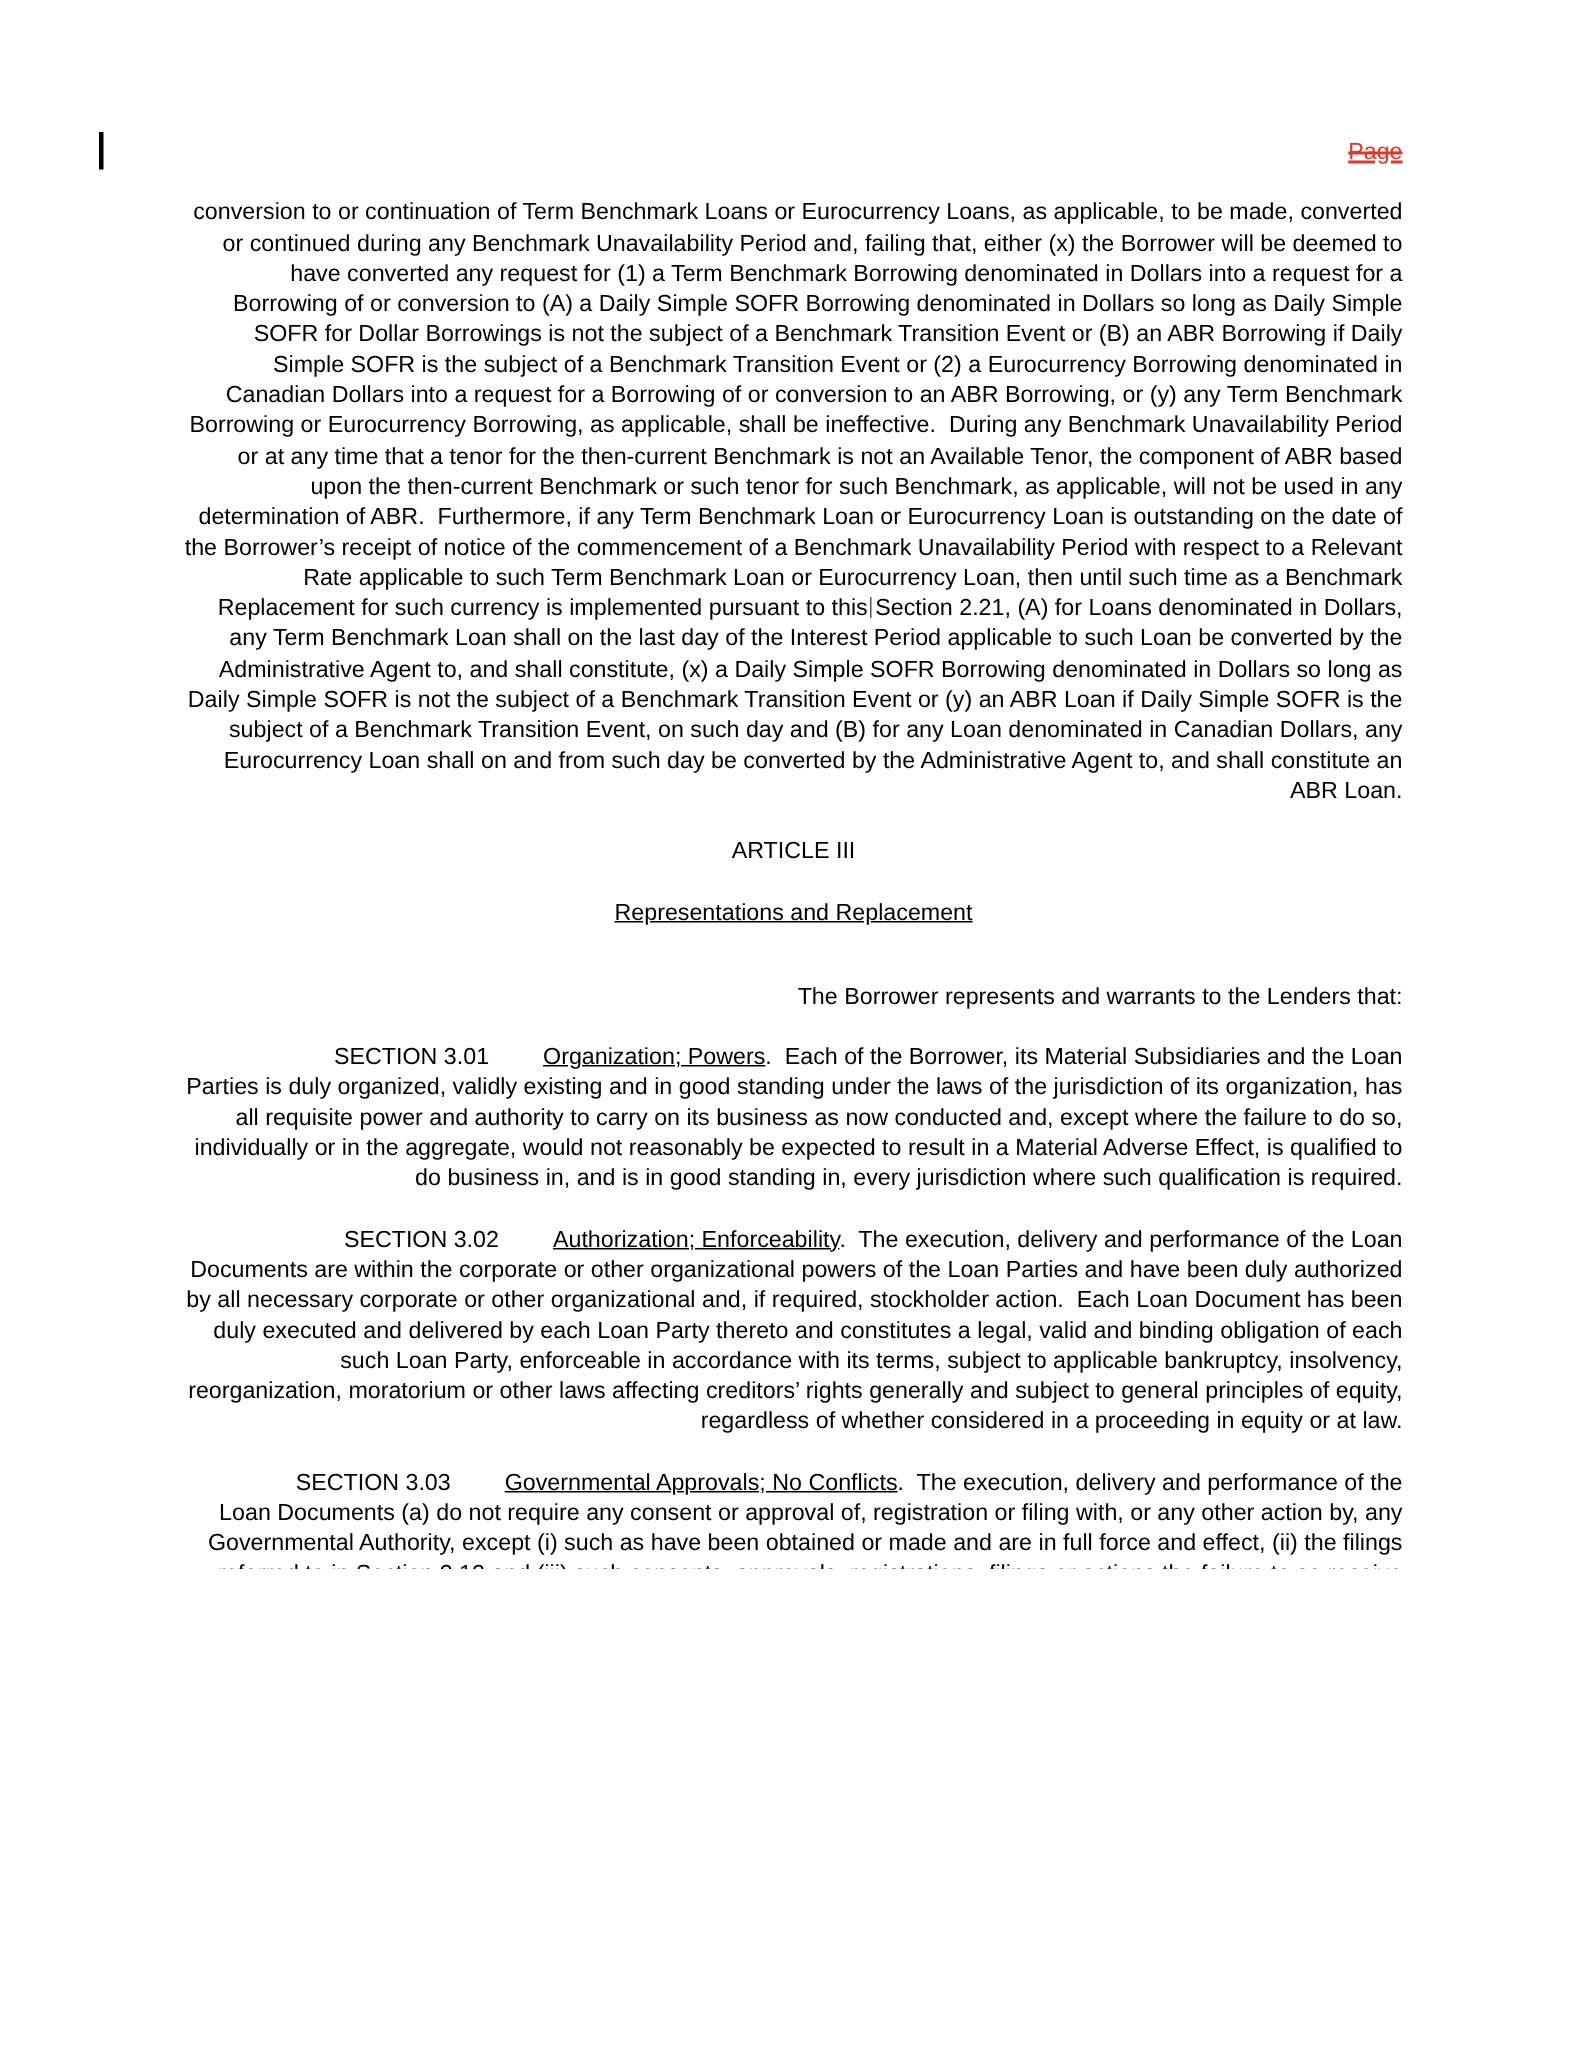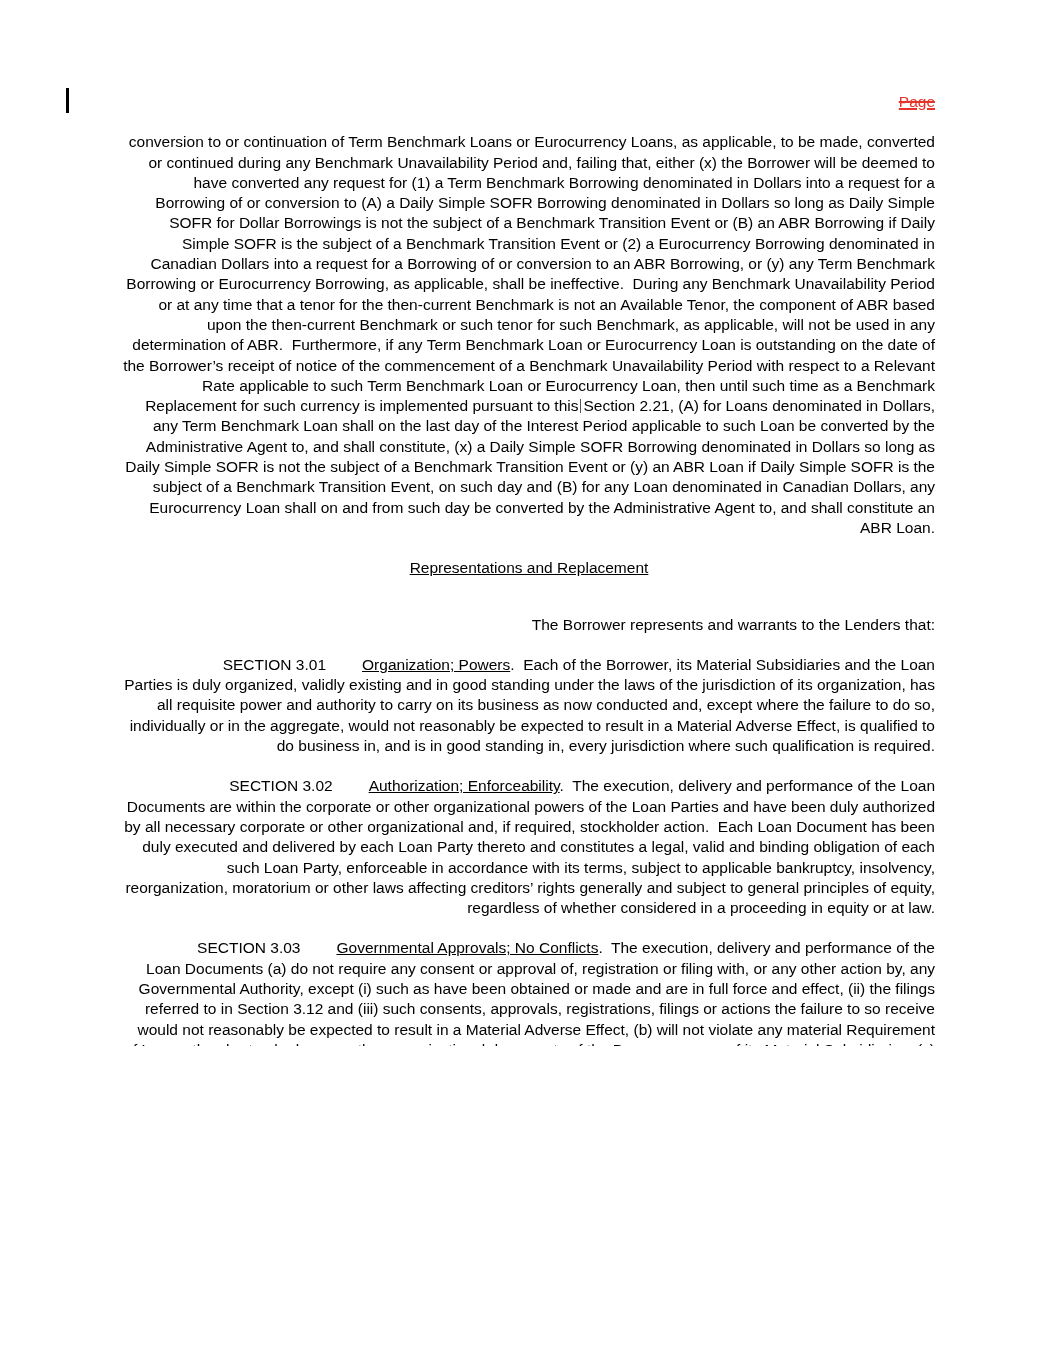--- a/index.html
+++ b/index.html
@@ -89,20 +89,21 @@
   <div class="change-bar change-bar-bottom"></div>
 
   <div class="content">
 
     <div class="header-line">
       <span class="deleted-word">Page</span>
     </div>
 
     <p class="para"><span>conversion to or continuation of Term Benchmark Loans or Eurocurrency Loans, as applicable, to be made, converted or continued during any Benchmark Unavailability Period and, failing that, either (x) the Borrower will be deemed to have converted any request for (1) a Term Benchmark Borrowing denominated in Dollars into a request for a Borrowing of or conversion to (A) a Daily Simple SOFR Borrowing denominated in Dollars so long as Daily Simple SOFR for Dollar Borrowings is not the subject of a Benchmark Transition Event or (B) an ABR Borrowing if Daily Simple SOFR is the subject of a Benchmark Transition Event or (2) a Eurocurrency Borrowing denominated in Canadian Dollars into a request for a Borrowing of or conversion to an ABR Borrowing, or (y) any Term Benchmark Borrowing or Eurocurrency Borrowing, as applicable, shall be ineffective.  During any Benchmark Unavailability Period or at any time that a tenor for the then-current Benchmark is not an Available Tenor, the component of ABR based upon the then-current Benchmark or such tenor for such Benchmark, as applicable, will not be used in any determination of ABR.  Furthermore, if any Term Benchmark Loan or Eurocurrency Loan is outstanding on the date of the Borrower’s receipt of notice of the commencement of a Benchmark Unavailability Period with respect to a Relevant Rate applicable to such Term Benchmark Loan or Eurocurrency Loan, then until such time as a Benchmark Replacement for such currency is implemented pursuant to this</span><span class="change-mark"></span><span>Section 2.21, (A) for Loans denominated in Dollars, any Term Benchmark Loan shall on the last day of the Interest Period applicable to such Loan be converted by the Administrative Agent to, and shall constitute, (x) a Daily Simple SOFR Borrowing denominated in Dollars so long as Daily Simple SOFR is not the subject of a Benchmark Transition Event or (y) an ABR Loan if Daily Simple SOFR is the subject of a Benchmark Transition Event, on such day and (B) for any Loan denominated in Canadian Dollars, any Eurocurrency Loan shall on and from such day be converted by the Administrative Agent to, and shall constitute an ABR Loan.</span></p>
 
+    <p class="para center">ARTICLE III</p>
 
     <p class="para center"><span class="u">Representations and Replacement</span></p>
 
     <p class="para indent">The Borrower represents and warrants to the Lenders that:</p>
 
     <p class="para section-para"><span>SECTION 3.01</span><span class="tab"></span><span class="u">Organization; Powers</span><span>.  Each of the Borrower, its Material Subsidiaries and the Loan Parties is duly organized, validly existing and in good standing under the laws of the jurisdiction of its organization, has all requisite power and authority to carry on its business as now conducted and, except where the failure to do so, individually or in the aggregate, would not reasonably be expected to result in a Material Adverse Effect, is qualified to do business in, and is in good standing in, every jurisdiction where such qualification is required.</span></p>
 
     <p class="para section-para"><span>SECTION 3.02</span><span class="tab"></span><span class="u">Authorization; Enforceability</span><span>.  The execution, delivery and performance of the Loan Documents are within the corporate or other organizational powers of the Loan Parties and have been duly authorized by all necessary corporate or other organizational and, if required, stockholder action.  Each Loan Document has been duly executed and delivered by each Loan Party thereto and constitutes a legal, valid and binding obligation of each such Loan Party, enforceable in accordance with its terms, subject to applicable bankruptcy, insolvency, reorganization, moratorium or other laws affecting creditors’ rights generally and subject to general principles of equity, regardless of whether considered in a proceeding in equity or at law.</span></p>
 
     <p class="para section-para"><span>SECTION 3.03</span><span class="tab"></span><span class="u">Governmental Approvals; No Conflicts</span><span>.  The execution, delivery and performance of the Loan Documents (a) do not require any consent or approval of, registration or filing with, or any other action by, any Governmental Authority, except (i) such as have been obtained or made and are in full force and effect, (ii) the filings referred to in Section 3.12 and (iii) such consents, approvals, registrations, filings or actions the failure to so receive would not reasonably be expected to result in a Material Adverse Effect, (b) will not violate any material Requirement of Law or the charter, by-laws or other organizational documents of the Borrower or any of its Material Subsidiaries, (c) will not violate or result in a default under any indenture, agreement or other instrument binding upon the Borrower or any of its Material Subsidiaries or its assets, or give rise to a right thereunder to require any payment to be made by the Borrower or any of its Material Subsidiaries, except to the extent that such violation or default would not reasonably be expected to result in a Material Adverse Effect, and (d) will not result in the creation or imposition of any Lien on any asset of the Borrower or any of its Material Subsidiaries (other than Liens created by the Collateral Documents), except to the extent that such creation or imposition would not reasonably be expected to result in a Material Adverse Effect.</span></p>

